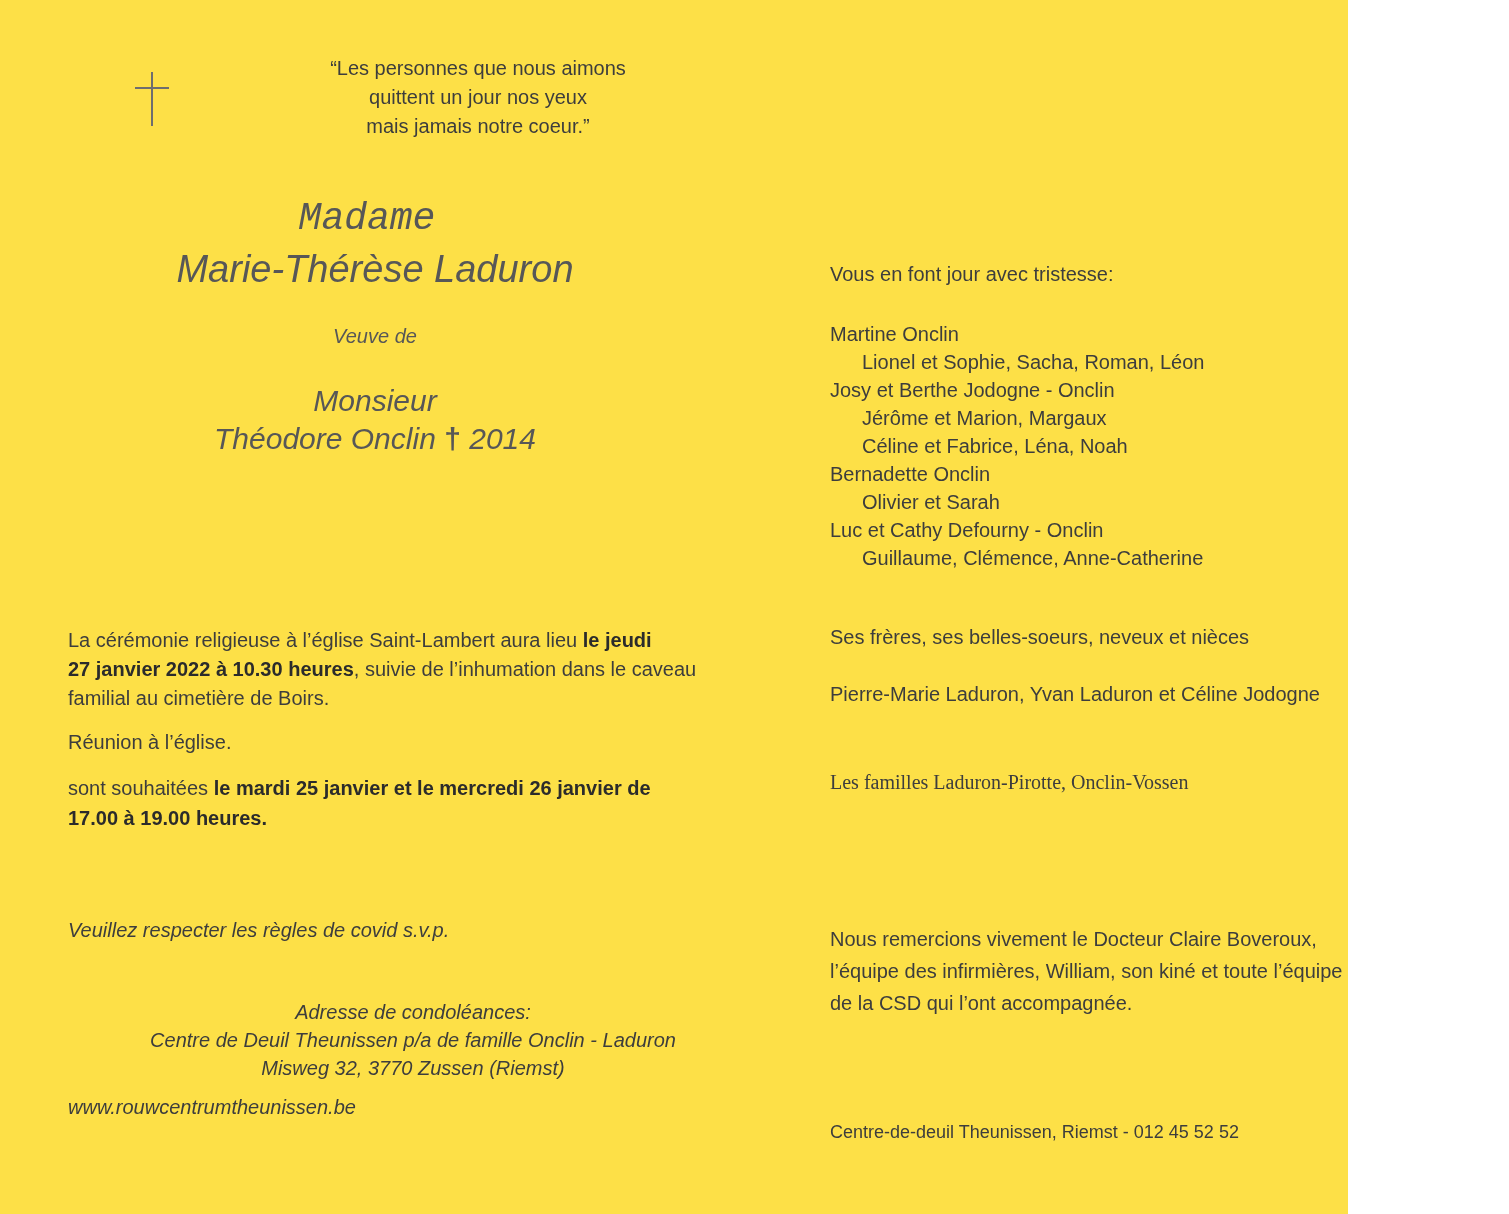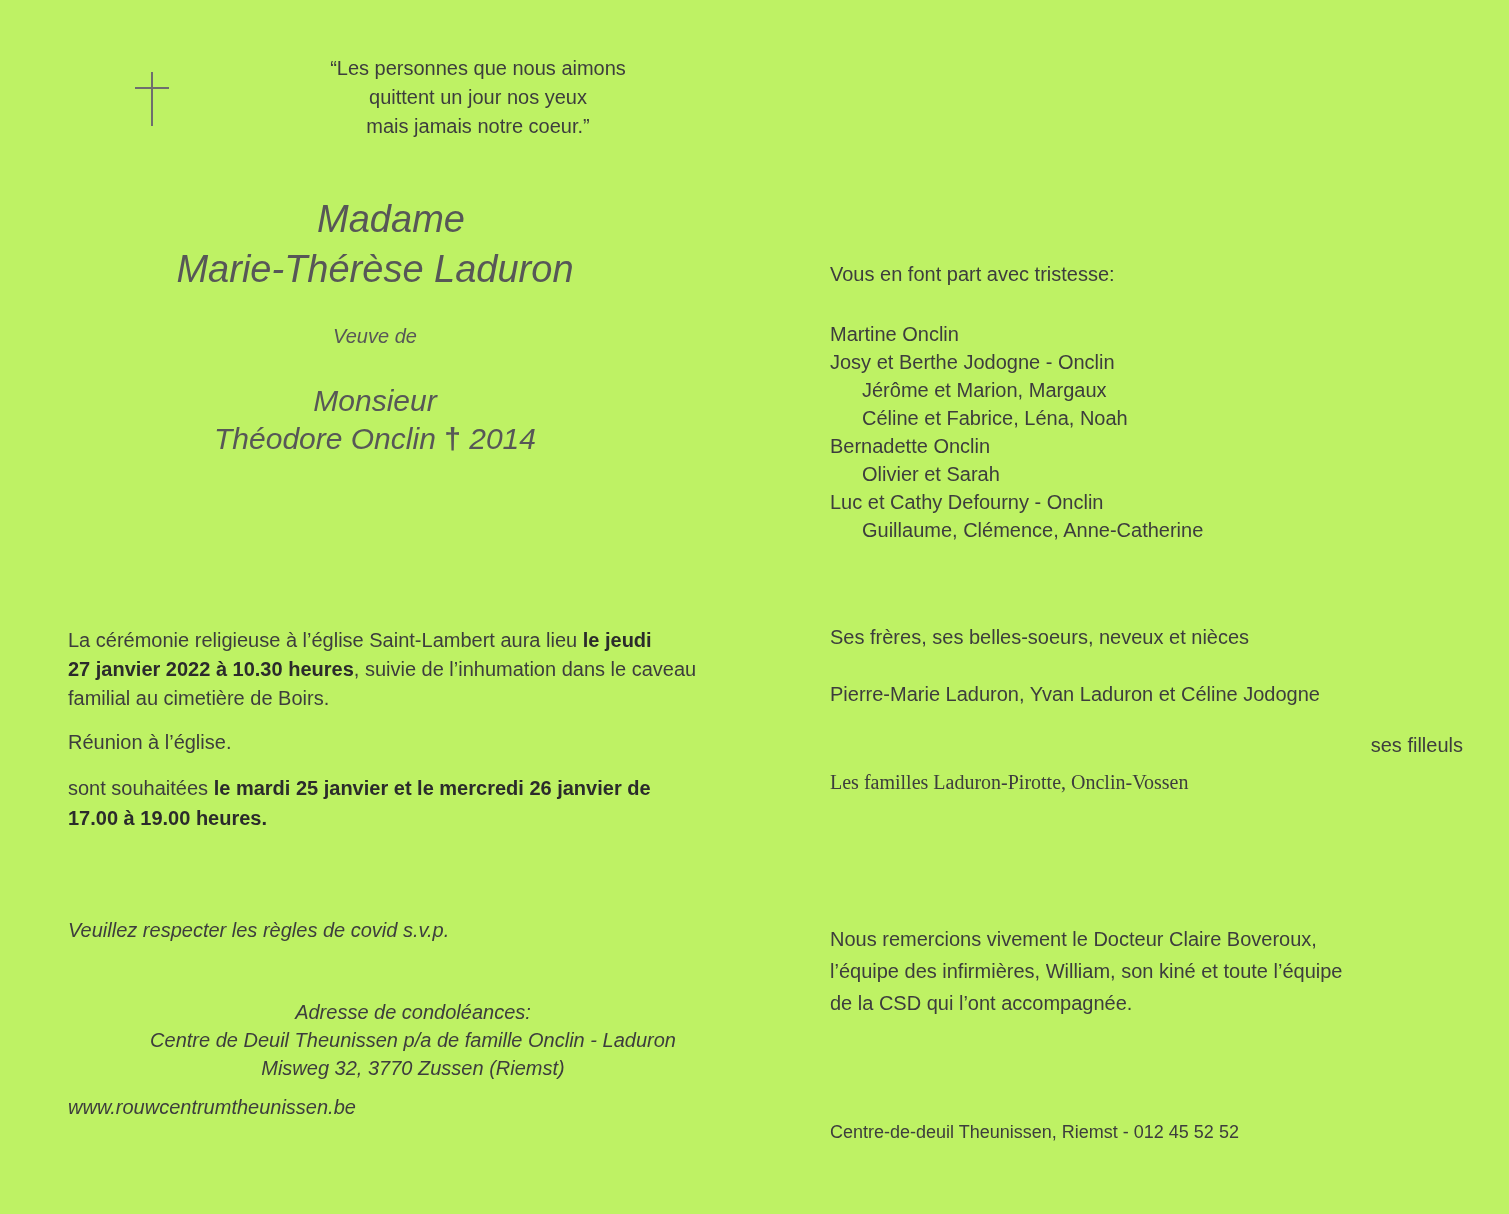--- a/index.html
+++ b/index.html
@@ -1,20 +1,20 @@
 <!DOCTYPE html>
 <html><head>
 <meta charset="utf-8">
 <style>
   html, body { margin: 0; padding: 0; background: #ffffff; }
   .page {
     position: relative;
-    width: 1509px;
+    width: 1348px;
     height: 1214px;
-    background: #bef264;
+    background: #fde047;
     font-family: "Liberation Sans", sans-serif;
     color: #3d3d3d;
     overflow: hidden;
   }
   .abs { position: absolute; }
   .it { font-style: italic; text-align: center; }
   .gray { color: #575757; }
   .lifegray { color: #666666; }
   .center { text-align: center; }
   .right { text-align: right; }
@@ -42,21 +42,21 @@
       <line x1="2" y1="18" x2="36" y2="18" stroke="#6e6e6e" stroke-width="2"></line>
     </svg>
   </div>
 
   <div class="abs center quote" style="left:258px; top:54px; width:440px;">
     <div>“Les personnes que nous aimons</div>
     <div>quittent un jour nos yeux</div>
     <div>mais jamais notre coeur.”</div>
   </div>
 
-  <div class="abs center it gray big-title" style="left:84px; top:196px; width:614px;">Madame</div>
+  <div class="abs center it gray big-title" style="left:60px; top:196px; width:614px;font-family:Liberation Mono, monospace;">Madame</div>
   <div class="abs center it gray big-title" style="left:68px; top:246px; width:614px;">Marie-Thérèse Laduron</div>
   <div class="abs center it gray small-it" style="left:68px; top:322px; width:614px;">Veuve de</div>
   <div class="abs center it gray mid-title" style="left:68px; top:382px; width:614px;">Monsieur</div>
   <div class="abs center it gray mid-title" style="left:68px; top:420px; width:614px;">
     <span>Théodore Onclin</span>
     <span class="dagger">†</span>
     <span>2014</span>
   </div>
 
 
@@ -76,24 +76,25 @@
   <div class="abs it body-text" style="left:68px; top:916px;">Veuillez respecter les règles de covid s.v.p.</div>
 
   <div class="abs it body-text" style="left:68px; top:998px; width:690px; line-height:28px;">
     <div>Adresse de condoléances:</div>
     <div>Centre de Deuil Theunissen p/a de famille Onclin - Laduron</div>
     <div>Misweg 32, 3770 Zussen (Riemst)</div>
   </div>
 
   <div class="abs it body-text" style="left:68px; top:1093px;">www.rouwcentrumtheunissen.be</div>
 
-  <div class="abs body-text" style="left:830px; top:260px;">Vous en font part avec tristesse:</div>
+  <div class="abs body-text" style="left:830px; top:260px;">Vous en font jour avec tristesse:</div>
 
   <div class="abs fam" style="left:830px; top:320px; width:633px;">
     <div>Martine Onclin</div>
+    <div class="indent">Lionel et Sophie, Sacha, Roman, Léon</div>
     <div>Josy et Berthe Jodogne - Onclin</div>
     <div class="indent">Jérôme et Marion, Margaux</div>
     <div class="indent">Céline et Fabrice, Léna, Noah</div>
     <div>Bernadette Onclin</div>
     <div class="indent">Olivier et Sarah</div>
     <div>Luc et Cathy Defourny - Onclin</div>
     <div class="indent">Guillaume, Clémence, Anne-Catherine</div>
   </div>
 
   <div class="abs body-text" style="left:830px; top:623px;">Ses frères, ses belles-soeurs, neveux et nièces</div>

